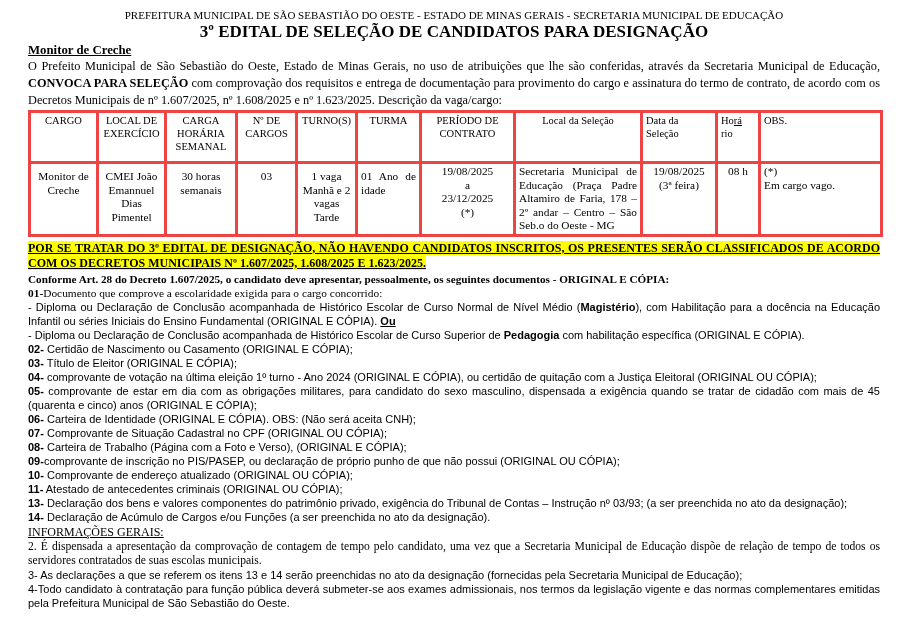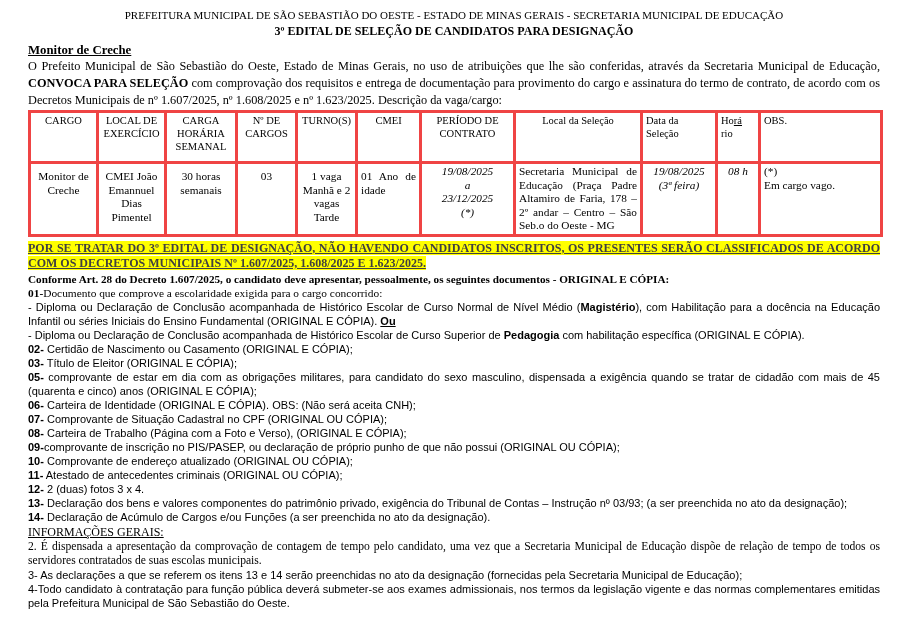--- a/index.html
+++ b/index.html
@@ -4,45 +4,45 @@
 <style>
   html,body{margin:0;padding:0;}
   body{
     width:900px;height:637px;background:#ffffff;color:#000;
     font-family:"Liberation Serif", serif;
     overflow:hidden;
   }
   .page{padding:8px 20px 0 28px;}
 
   .hdr1{text-align:center;font-size:11px;line-height:14px;}
-  .hdr2{text-align:center;font-size:12px;font-weight:bold;line-height:17px;margin-top:1px;}
+  .hdr2{text-align:center;font-size:17px;font-weight:bold;line-height:17px;margin-top:1px;}
 
   .sect-title{font-size:12.8px;font-weight:bold;text-decoration:underline;line-height:16px;margin-top:2px;}
 
   .intro{font-size:12.3px;line-height:17px;text-align:justify;margin:0;}
 
   table.vaga{border-collapse:collapse;width:100%;margin-top:1px;table-layout:fixed;}
   table.vaga th, table.vaga td{
     border:3px solid #ef4444;padding:1px 3px;vertical-align:top;
     font-weight:normal;overflow:hidden;
   }
   table.vaga th{font-size:10.5px;line-height:13px;text-align:center;height:46px;}
   th.small-hdr{font-size:8.3px;line-height:10px;}
   th.mixed{font-size:10.8px;}
   table.vaga td{height:54px;font-size:11.3px;line-height:13.5px;}
   td.c{text-align:center;}
   td.bold{font-weight:bold;}
   td.cmei{font-weight:bold;font-size:8.3px;line-height:10px;text-align:center;}
   td.localsel{font-weight:bold;font-size:9.3px;line-height:11px;text-align:justify;padding-top:2px;}
-  td.periodo, td.datasel, td.hora{font-weight:bold;text-align:center;padding-top:8px;font-style:italic;}
+  td.periodo, td.datasel, td.hora{font-weight:bold;text-align:center;padding-top:8px;}
   td.obs{font-size:11.5px;}
 
   .hl{margin:3px 0 1px 0;text-align:justify;line-height:14.5px;}
   .hl span{
-    background:#FFFF00;color:#404040;font-weight:bold;
+    background:#FFFF00;color:#000000;font-weight:bold;
     text-decoration:underline;font-size:12px;
   }
 
   .conforme{font-weight:bold;font-size:11.2px;line-height:14px;margin:1px 0 0 0;}
 
   p.doc{margin:0;font-size:11px;line-height:14px;text-align:justify;
         font-family:"Liberation Sans", sans-serif;}
   p.doc.serif{font-family:"Liberation Serif", serif;font-size:11.4px;}
   p.doc b.u{text-decoration:underline;}
 
@@ -80,21 +80,21 @@
       <col style="width:43px">
         <col style="width:122px">
     </colgroup>
     <tbody>
         <tr>
       <th>CARGO</th>
       <th class="small-hdr">LOCAL DE EXERCÍCIO</th>
       <th class="small-hdr">CARGA HORÁRIA SEMANAL</th>
       <th>Nº DE CARGOS</th>
       <th>TURNO(S)</th>
-      <th>CMEI</th>
+      <th>TURMA</th>
       <th>PERÍODO DE CONTRATO</th>
       <th class="mixed">Local da Seleção</th>
       <th class="mixed" style="text-align:left;">Data da Seleção</th>
       <th class="mixed" style="text-align:left;margin-top:11px;"><span>Ho</span><u>rá</u><br><span>rio</span></th>
       <th class="mixed" style="text-align:left;">OBS.</th>
     </tr>
     <tr>
       <td class="c" style="padding-top:6px;">Monitor de Creche</td>
       <td class="cmei" style="padding-top:6px;">CMEI João Emannuel Dias Pimentel</td>
       <td class="c bold" style="padding-top:6px;">30 horas semanais</td>
@@ -115,28 +115,28 @@
   <p class="conforme">Conforme Art. 28 do Decreto 1.607/2025, o candidato deve apresentar, pessoalmente, os seguintes documentos - ORIGINAL E CÓPIA:</p>
 
   <p class="doc serif"><b>01-</b><span>Documento que comprove a escolaridade exigida para o cargo concorrido:</span></p>
 
   <p class="doc"><span>- Diploma ou Declaração de Conclusão acompanhada de Histórico Escolar de Curso Normal de Nível Médio (</span><b>Magistério</b><span>), com Habilitação para a docência na Educação Infantil ou séries Iniciais do Ensino Fundamental (ORIGINAL E CÓPIA). </span><b class="u">Ou</b></p>
 
   <p class="doc"><span>- Diploma ou Declaração de Conclusão acompanhada de Histórico Escolar de Curso Superior de </span><b>Pedagogia</b><span> com habilitação específica (ORIGINAL E CÓPIA).</span></p>
 
   <p class="doc"><b>02-</b><span> Certidão de Nascimento ou Casamento (ORIGINAL E CÓPIA);</span></p>
   <p class="doc"><b>03-</b><span> Título de Eleitor (ORIGINAL E CÓPIA);</span></p>
+  <p class="doc"><b>04-</b><span> comprovante de votação na última eleição 1º turno - Ano 2024 (ORIGINAL E CÓPIA), ou certidão de quitação com a Justiça Eleitoral (ORIGINAL OU CÓPIA);</span></p>
   <p class="doc"><b>05-</b><span> comprovante de estar em dia com as obrigações militares, para candidato do sexo masculino, dispensada a exigência quando se tratar de cidadão com mais de 45 (quarenta e cinco) anos (ORIGINAL E CÓPIA);</span></p>
   <p class="doc"><b>06-</b><span> Carteira de Identidade (ORIGINAL E CÓPIA). OBS: (Não será aceita CNH);</span></p>
   <p class="doc"><b>07-</b><span> Comprovante de Situação Cadastral no CPF (ORIGINAL OU CÓPIA);</span></p>
   <p class="doc"><b>08-</b><span> Carteira de Trabalho (Página com a Foto e Verso), (ORIGINAL E CÓPIA);</span></p>
   <p class="doc"><b>09-</b><span>comprovante de inscrição no PIS/PASEP, ou declaração de próprio punho de que não possui (ORIGINAL OU CÓPIA);</span></p>
   <p class="doc"><b>10-</b><span> Comprovante de endereço atualizado (ORIGINAL OU CÓPIA);</span></p>
   <p class="doc"><b>11-</b><span> Atestado de antecedentes criminais (ORIGINAL OU CÓPIA);</span></p>
-  <p class="doc"><b>12-</b><span> 2 (duas) fotos 3 x 4.</span></p>
   <p class="doc"><b>13-</b><span> Declaração dos bens e valores componentes do patrimônio privado, exigência do Tribunal de Contas – Instrução nº 03/93; (a ser preenchida no ato da designação);</span></p>
   <p class="doc"><b>14-</b><span> Declaração de Acúmulo de Cargos e/ou Funções (a ser preenchida no ato da designação).</span></p>
 
   <div class="info-title">INFORMAÇÕES GERAIS:</div>
   <p class="info serif">2. É dispensada a apresentação da comprovação de contagem de tempo pelo candidato, uma vez que a Secretaria Municipal de Educação dispõe de relação de tempo de todos os servidores contratados de suas escolas municipais.</p>
   <p class="info">3- As declarações a que se referem os itens 13 e 14 serão preenchidas no ato da designação (fornecidas pela Secretaria Municipal de Educação);</p>
   <p class="info">4-Todo candidato à contratação para função pública deverá submeter-se aos exames admissionais, nos termos da legislação vigente e das normas complementares emitidas pela Prefeitura Municipal de São Sebastião do Oeste.</p>
 
   <div class="footer"></div>
 

